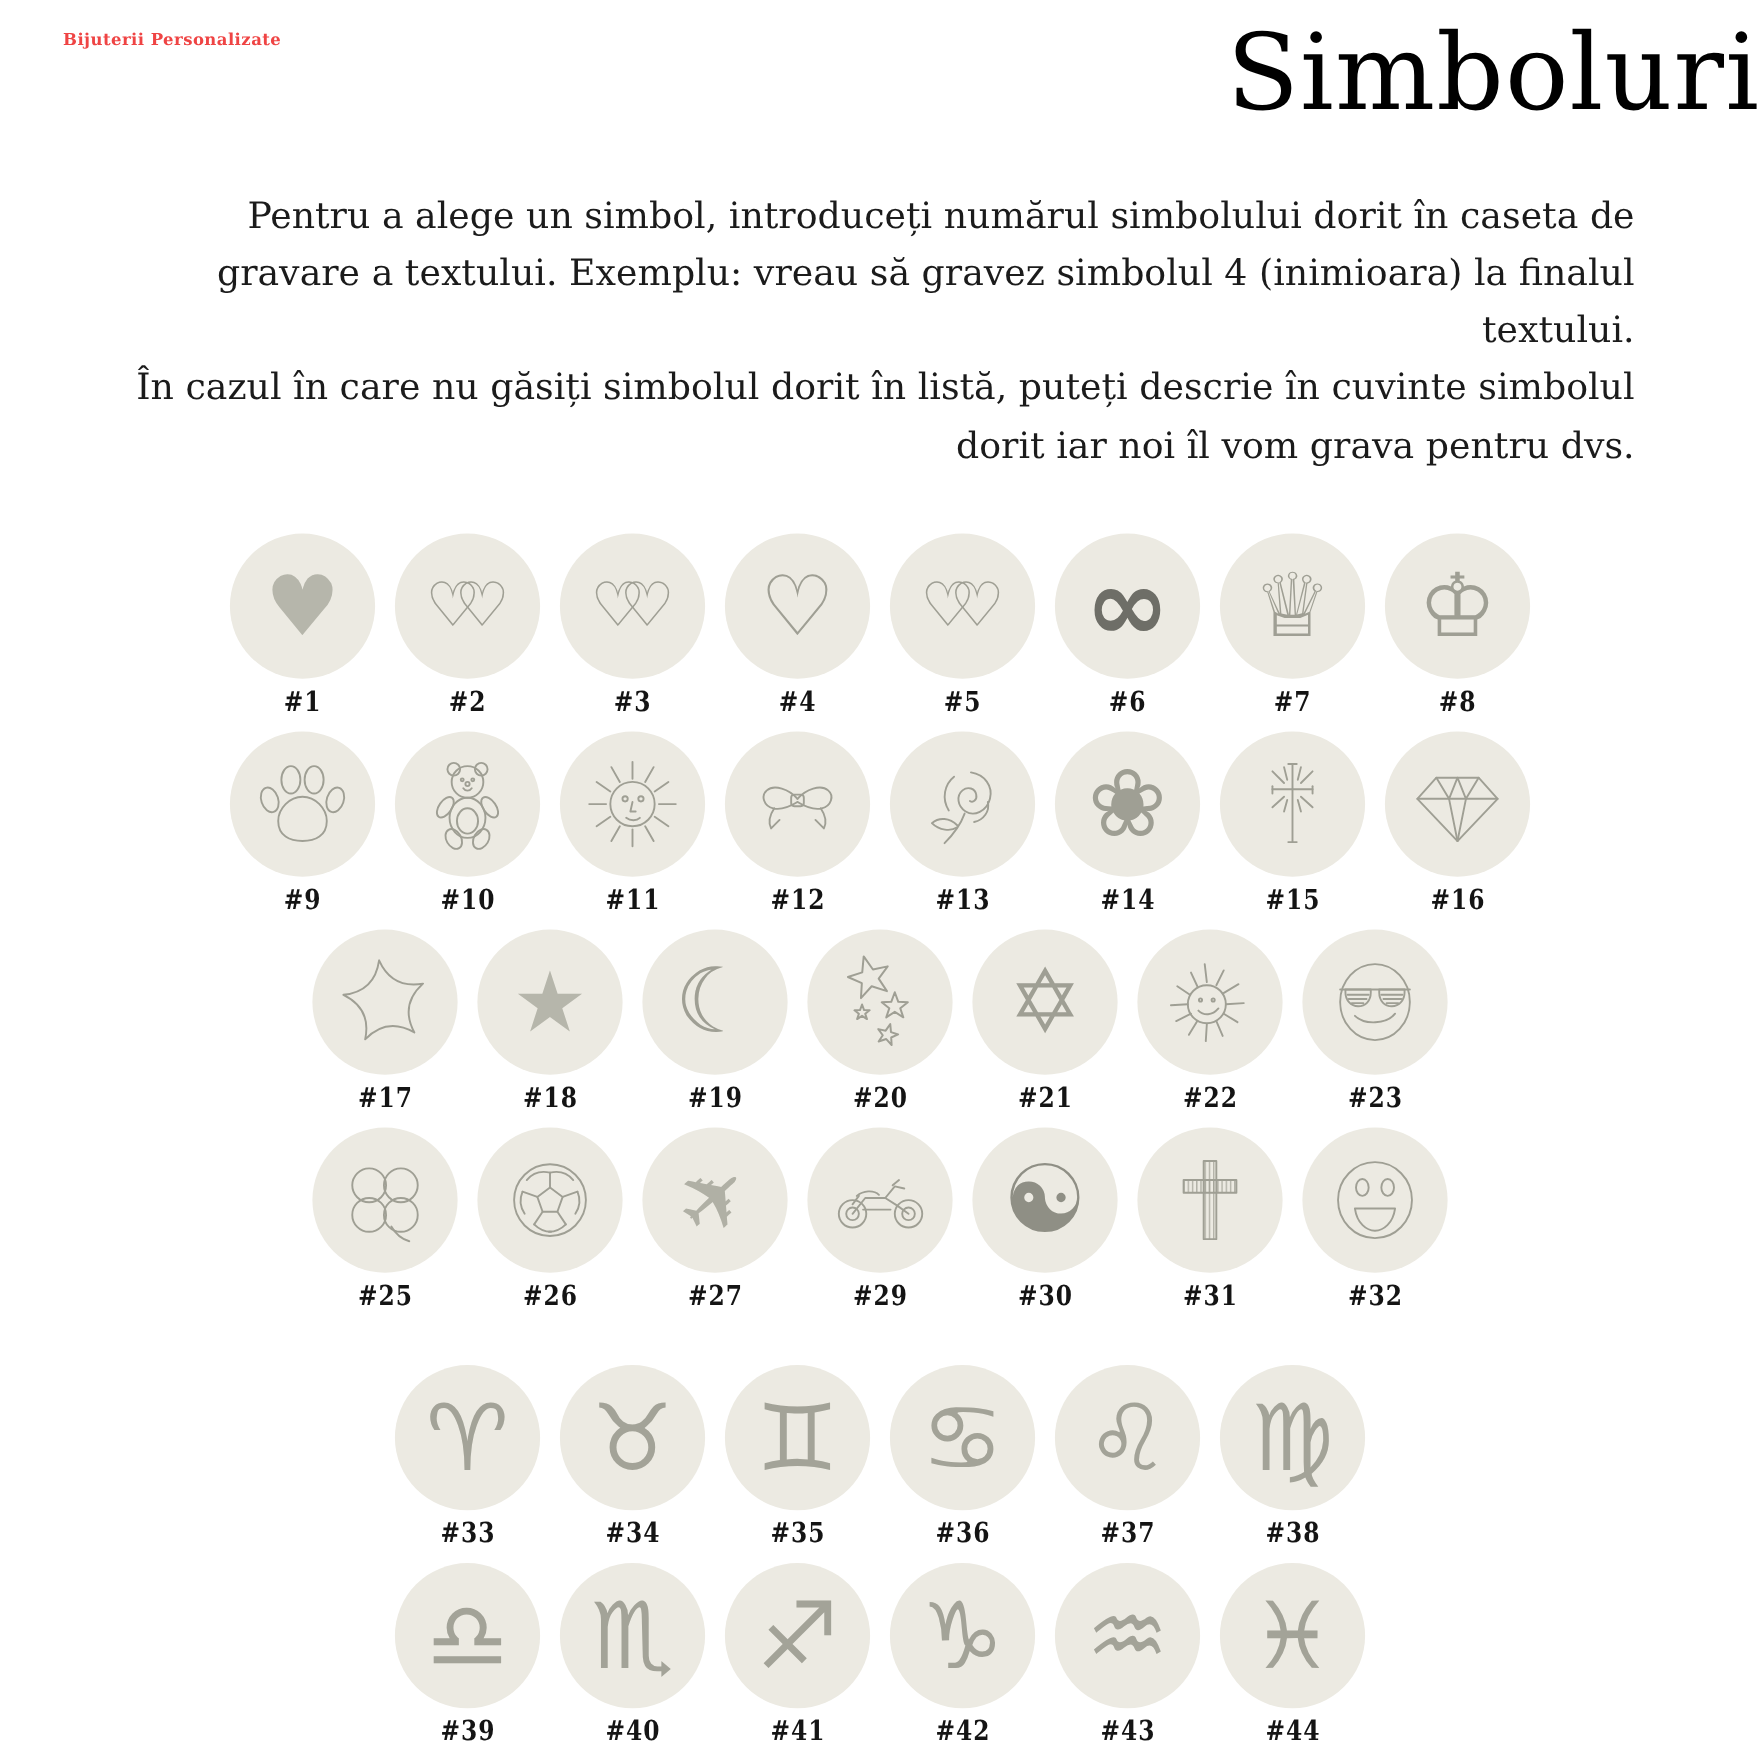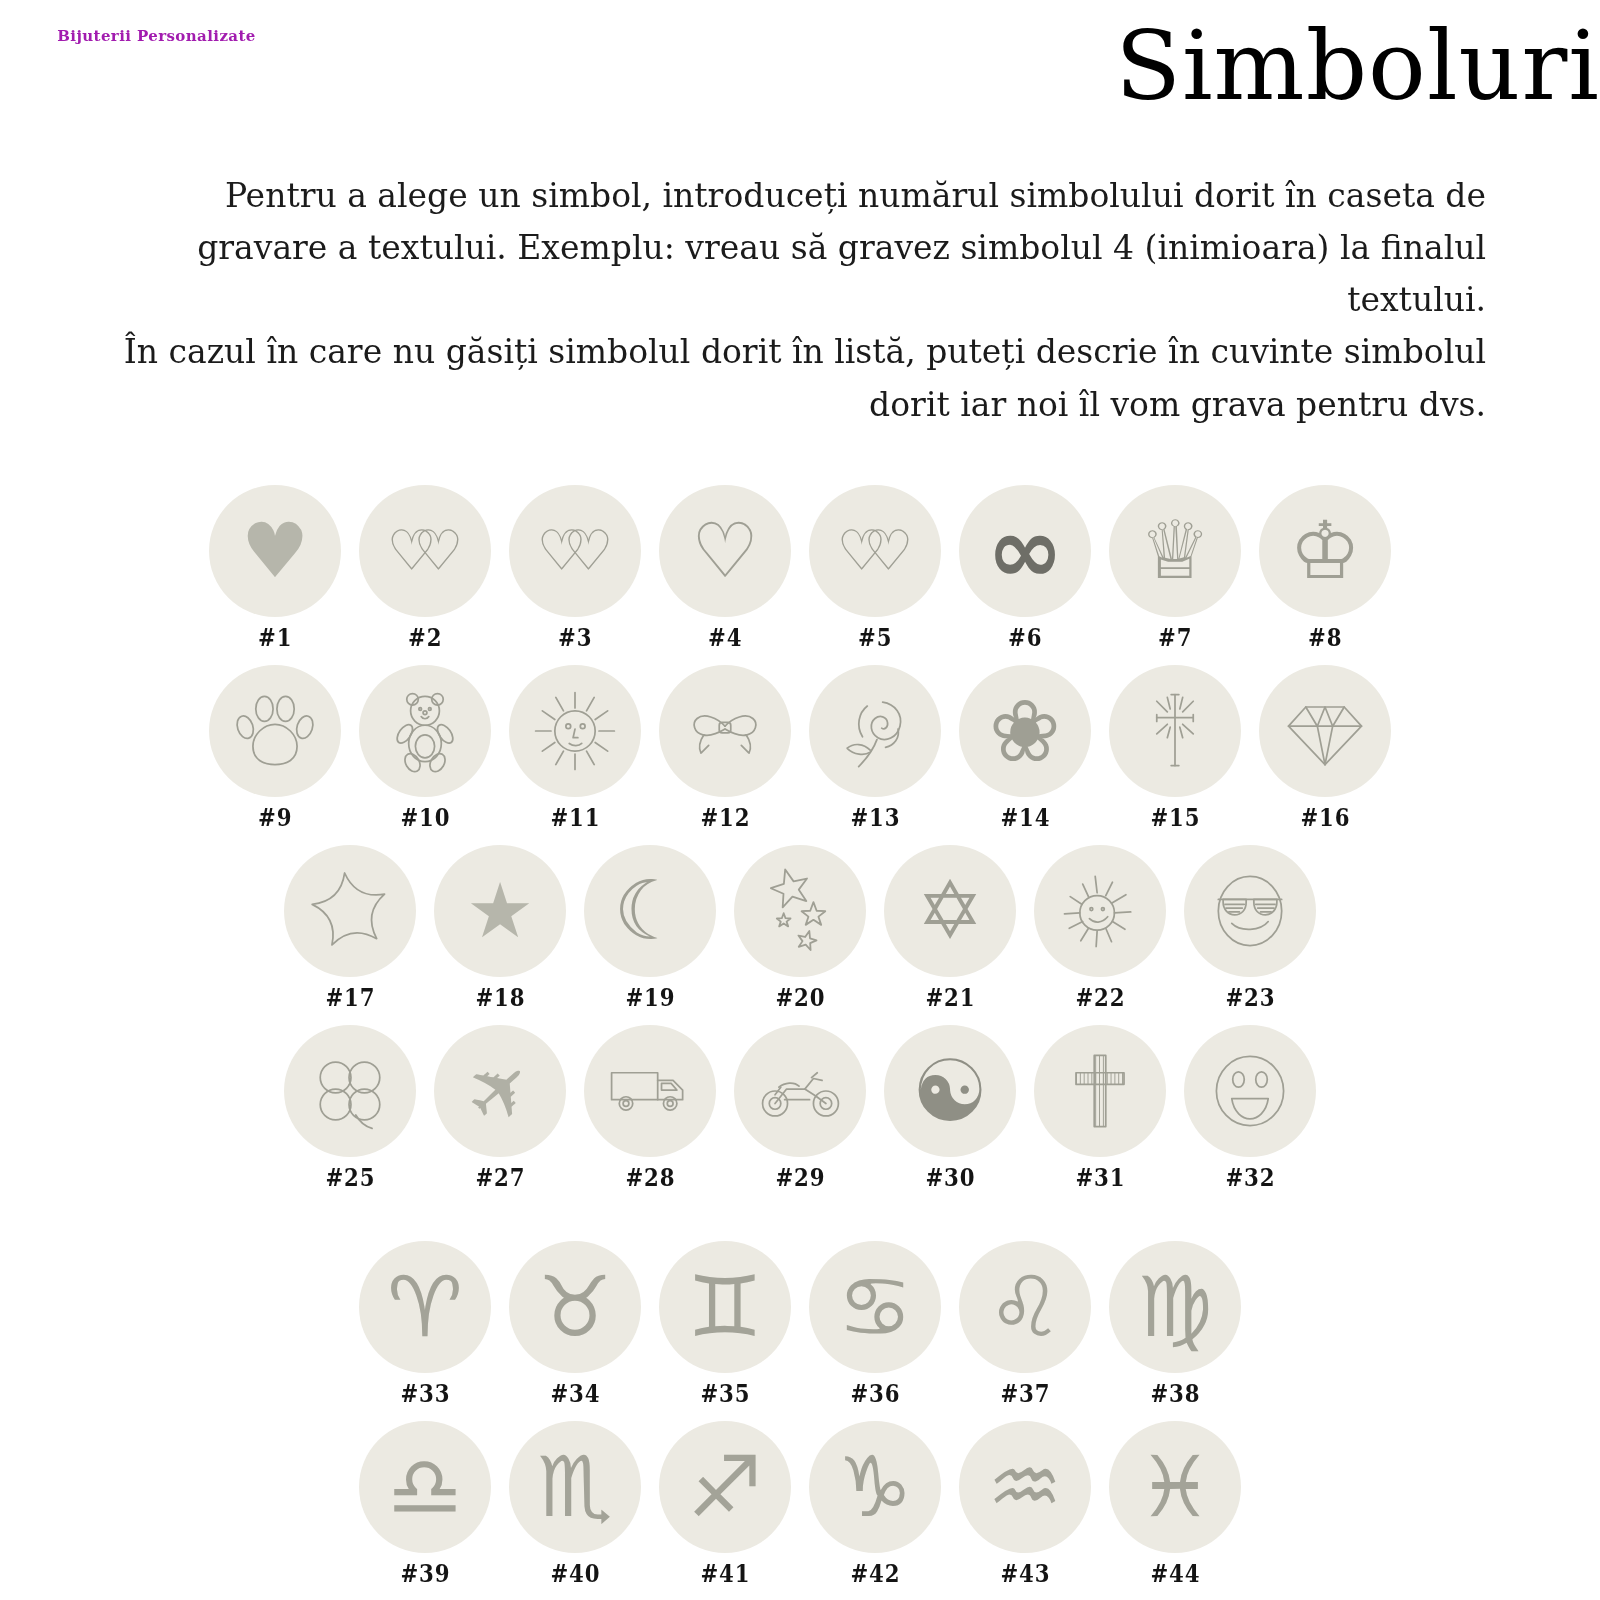--- a/index.html
+++ b/index.html
@@ -7,21 +7,21 @@
   }
   html,body{margin:0;padding:0;}
   body{
     width:1600px;height:1600px;overflow:hidden;
     background:var(--background);
     font-family:"DejaVu Serif",serif;color:var(--text);
   }
   .header{position:relative;height:128px;}
   .logo{position:absolute;left:44px;top:20px;width:225px;text-align:center;cursor:pointer;}
   .logo-title{font-size:47px;font-weight:bold;line-height:1;color:#262626;letter-spacing:0;}
-  .logo-sub{font-size:15px;font-weight:bold;color:#a21caf;margin-top:7px;letter-spacing:.4px;}
+  .logo-sub{font-size:15px;font-weight:bold;color:#ef4444;margin-top:7px;letter-spacing:.4px;}
   .title{
     text-align:right;font-size:96px;line-height:1;font-weight:400;color:#000000;
     padding-top:18px;letter-spacing:1px;
   }
   .intro{margin:42px auto 0;max-width:1372px;text-align:right;font-size:33px;line-height:1.58;color:var(--text);}
   .intro p{margin:0;}
   .grid{margin-top:54px;}
   .row{display:flex;justify-content:center;}
   .cell{width:150px;display:flex;flex-direction:column;align-items:center;margin-bottom:13px;}
   .circle{
@@ -319,37 +319,43 @@
             <circle cx="65" cy="36" r="16"></circle>
     <circle cx="35" cy="64" r="16"></circle>
             <circle cx="65" cy="64" r="16"></circle>
     <path d="M56 75 C60 82 66 87 73 89"></path>
   </svg>
         </div>
         <div class="num">#25</div>
       </div>
       <div class="cell">
         <div class="circle">
+          <svg class="svgicon" viewBox="0 0 100 100" fill="none" stroke="#9f9f94" stroke-width="1.8" stroke-linecap="round" stroke-linejoin="round">
+    <circle cx="50" cy="50" r="34"></circle>
+    <path d="M50 38 L62 47 L57 61 H43 L38 47 Z"></path>
+    <path d="M50 38 V24"></path>
+            <path d="M62 47 L76 42"></path>
+            <path d="M57 61 L65 73"></path>
+            <path d="M43 61 L35 73"></path>
+            <path d="M38 47 L24 42"></path>
+    <path d="M50 24 C41 22 33 25 28 31"></path>
+            <path d="M50 24 C59 22 67 25 72 31"></path>
+    <path d="M76 42 C79 49 78 57 74 63"></path>
+            <path d="M24 42 C21 49 22 57 26 63"></path>
+    <path d="M65 73 C60 78 55 80 49 80"></path>
+            <path d="M35 73 C40 78 45 80 51 80"></path>
+  </svg>
+        </div>
+        <div class="num">#26</div>
+      </div>
+      <div class="cell">
+        <div class="circle">
           <span class="glyph plane">✈</span>
         </div>
         <div class="num">#27</div>
-      </div>
-      <div class="cell">
-        <div class="circle">
-          <svg class="svgicon" viewBox="0 0 100 100" fill="none" stroke="#9f9f94" stroke-width="1.8" stroke-linecap="round" stroke-linejoin="round">
-    <rect x="10" y="31" width="48" height="28"></rect>
-    <path d="M58 39 H74 L84 49 V59 H58"></path>
-    <path d="M62 42 H72 L78 49 H62 Z"></path>
-    <circle cx="25" cy="63" r="7"></circle>
-            <circle cx="25" cy="63" r="3"></circle>
-    <circle cx="71" cy="63" r="7"></circle>
-            <circle cx="71" cy="63" r="3"></circle>
-  </svg>
-        </div>
-        <div class="num">#28</div>
       </div>
       <div class="cell">
         <div class="circle">
           <svg class="svgicon" viewBox="0 0 100 100" fill="none" stroke="#9f9f94" stroke-width="1.8" stroke-linecap="round" stroke-linejoin="round">
     <circle cx="24" cy="63" r="13"></circle>
             <circle cx="24" cy="63" r="6"></circle>
     <circle cx="77" cy="63" r="13"></circle>
             <circle cx="77" cy="63" r="6"></circle>
     <path d="M24 63 L36 48 H55 L66 55 L77 63"></path>
     <path d="M55 48 L64 37 L73 39"></path>

